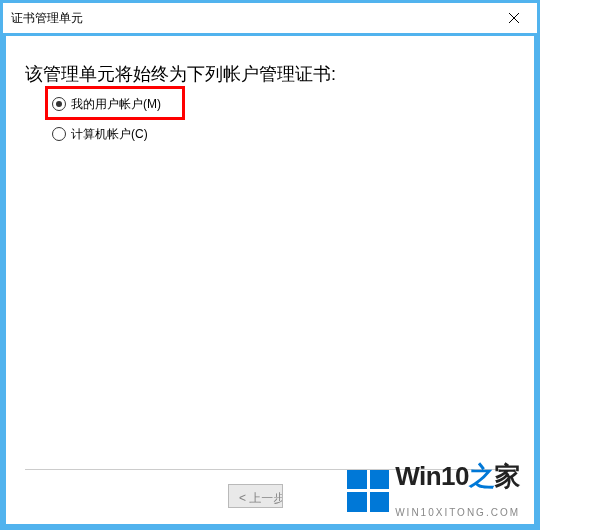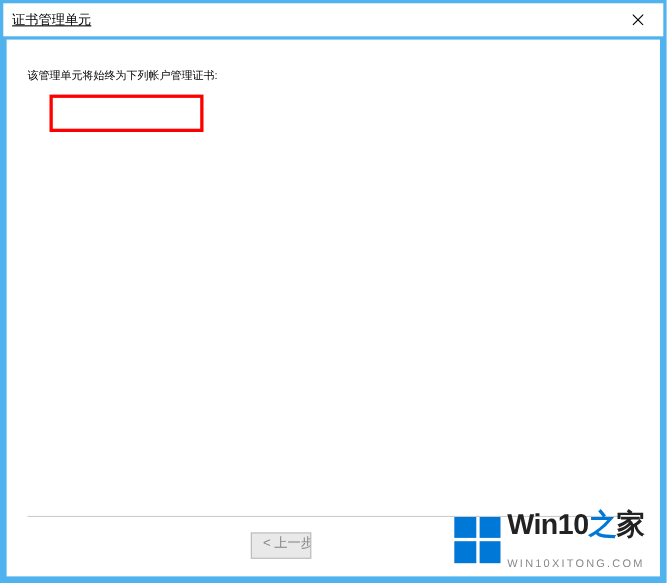--- a/index.html
+++ b/index.html
@@ -5,25 +5,24 @@
   * { box-sizing: border-box; }
   html, body {
     margin: 0; padding: 0;
     width: 606px; height: 530px;
     font-family: "Microsoft YaHei", "Segoe UI", Tahoma, sans-serif;
     font-size: 12px;
     background: #fff;
     overflow: hidden;
   }
   .outer-border {
-    width: 606px; height: 530px;
+    width: 540px; height: 530px;
     border: 3px solid #51b3ee;
     background: #51b3ee;
     position: relative;
-    text-decoration: underline;
   }
   .titlebar {
     height: 30px;
     background: #ffffff;
     display: flex;
     align-items: center;
     padding-left: 8px;
     position: relative;
   }
   .titlebar .title {
@@ -42,21 +41,21 @@
   .close-btn svg { width: 10px; height: 10px; }
   .client {
     position: absolute;
     left: 3px; top: 33px;
     right: 3px; bottom: 3px;
     background: #fff;
   }
   .instruction {
     position: absolute;
     left: 19px; top: 26px;
-    font-size: 10px;
+    font-size: 18px;
     color: #000;
   }
   .radio-group {
     position: absolute;
     left: 46px; top: 58px;
   }
   .radio-row {
     display: flex;
     align-items: center;
     height: 20px;
@@ -97,21 +96,21 @@
   .btn-back {
     position: absolute;
     bottom: 16px;
     left: 222px;
     width: 55px; height: 24px;
     background: #e9e9e9;
     border: 1px solid #b9b9b9;
     color: #838383;
     font-size: 12px;
     display: flex;
-    align-items: flex-start;
+    align-items: flex-end;
     justify-content: flex-start;
     padding-left: 10px;
     overflow: hidden;
     white-space: nowrap;
   }
   
   .watermark {
     position: absolute;
     right: 14px; bottom: 6px;
     display: flex;
@@ -157,20 +156,28 @@
         <line x1="10" y1="0" x2="0" y2="10" stroke="#000" stroke-width="1"></line>
       </svg>
     </div>
   </div>
 
   <div class="client">
 
     <div class="instruction">该管理单元将始终为下列帐户管理证书:</div>
 
     <div class="radio-group">
+      <div class="radio-row">
+        <span class="radio-circle checked"></span>
+        <span class="radio-label">我的用户帐户(M)</span>
+      </div>
+      <div class="radio-row">
+        <span class="radio-circle"></span>
+        <span class="radio-label">计算机帐户(C)</span>
+      </div>
     </div>
 
     <div class="highlight-box"></div>
 
     <div class="hr-line"></div>
 
     <div class="btn-back">
       <span>&lt; 上一步</span>
     </div>
 

